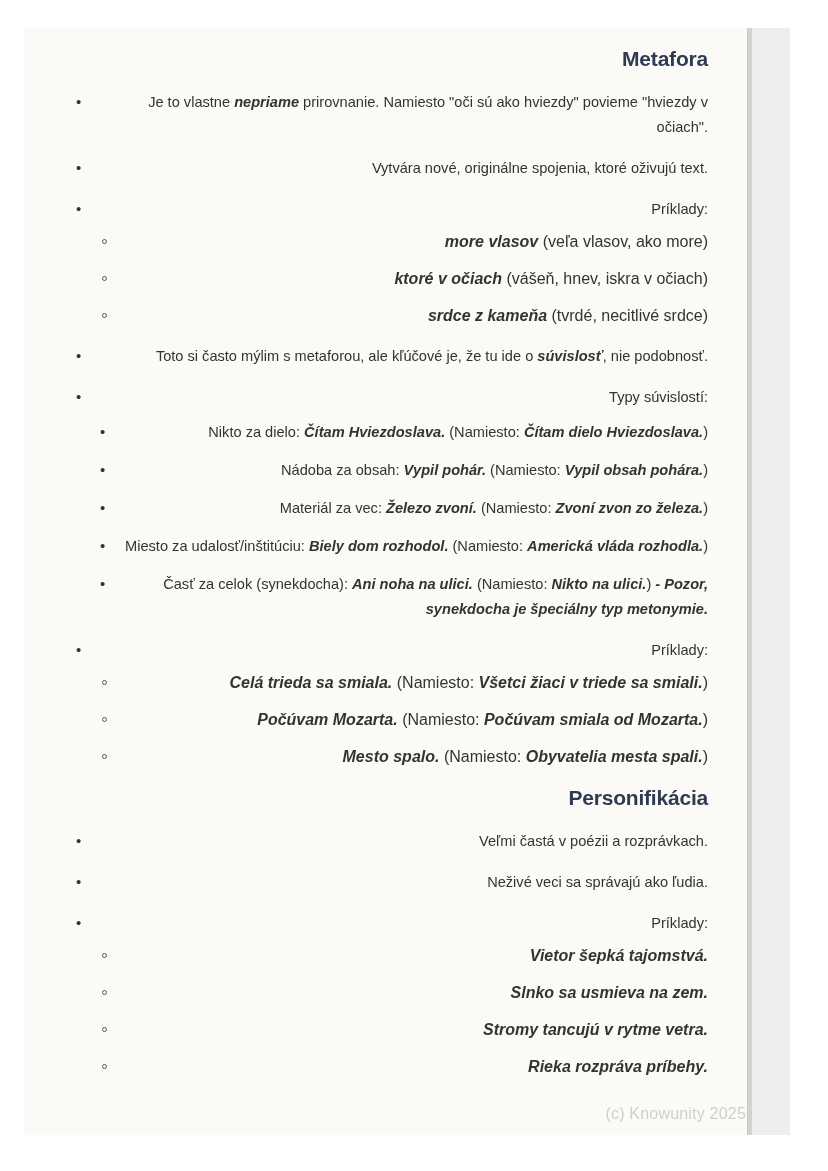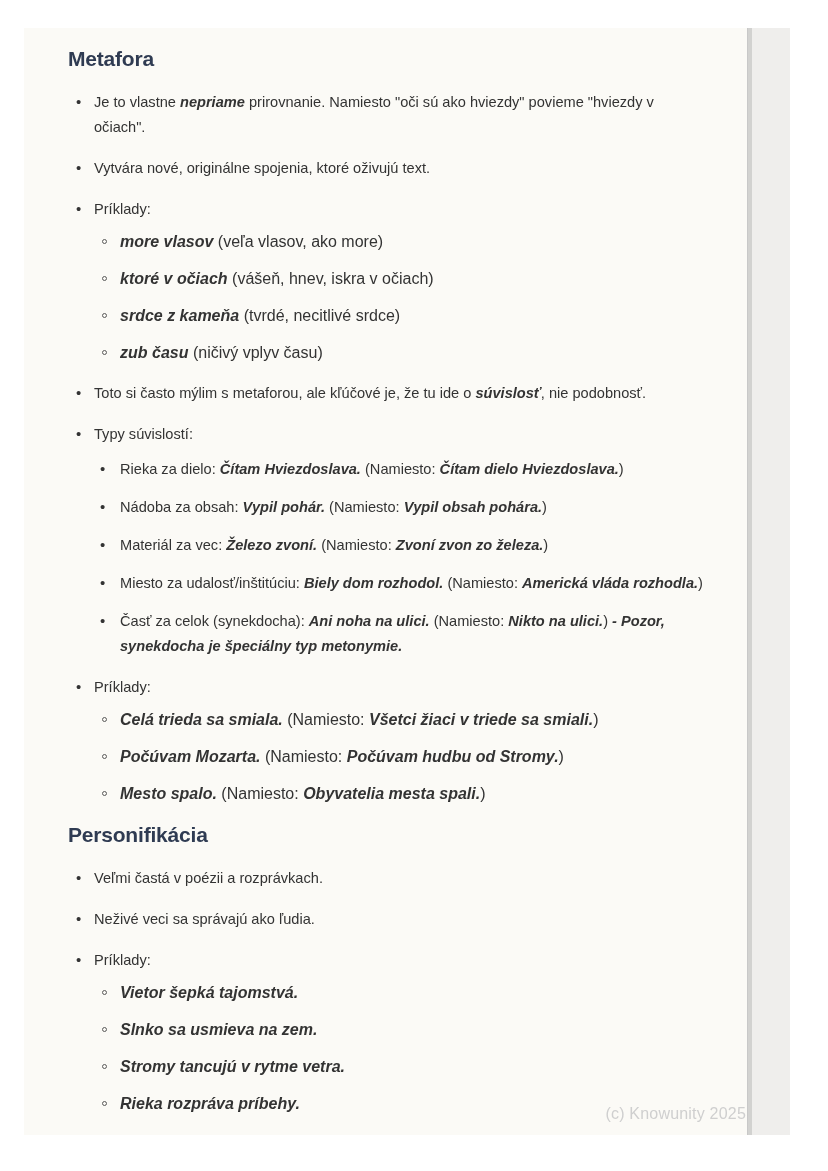--- a/index.html
+++ b/index.html
@@ -22,20 +22,21 @@
     background: #ffffff;
   }
   #page-card {
     position: absolute;
     left: 24px;
     top: 28px;
     width: 766px;
     height: 1107px;
     background: #fbfaf6;
     overflow: hidden;
+    text-align: right;
   }
   #page-inner {
     position: absolute;
     left: 0;
     top: 0;
     width: 724px;
     height: 1107px;
     padding: 0;
   }
 
@@ -172,37 +173,36 @@
       <div class="content" id="content-root">
           <div class="section">
             <h2 class="section-heading">Metafora</h2>
             <ul class="lvl1">
               <li><span>Je to vlastne <em>nepriame</em> prirovnanie. Namiesto "oči sú ako hviezdy" povieme "hviezdy v očiach".</span></li>
               <li><span>Vytvára nové, originálne spojenia, ktoré oživujú text.</span></li>
               <li><span><strong>Príklady:</strong></span><ul class="lvl2-circle">
                   <li><span><em>more vlasov</em> (veľa vlasov, ako more)</span></li>
                   <li><span><em>ktoré v očiach</em> (vášeň, hnev, iskra v očiach)</span></li>
                   <li><span><em>srdce z kameňa</em> (tvrdé, necitlivé srdce)</span></li>
-                  <li><span><em>zub času</em> (ničivý vplyv času)</span></li>
                 </ul></li>
             </ul>
           </div>
           <div class="section">
             <ul class="lvl1">
               <li><span>Toto si často mýlim s metaforou, ale kľúčové je, že tu ide o <em>súvislosť</em>, nie podobnosť.</span></li>
               <li><span>Typy súvislostí:</span><ul class="lvl2-disc">
-                  <li><span><strong>Rieka za dielo:</strong> <em>Čítam Hviezdoslava.</em> (Namiesto: <em>Čítam dielo Hviezdoslava.</em>)</span></li>
+                  <li><span><strong>Nikto za dielo:</strong> <em>Čítam Hviezdoslava.</em> (Namiesto: <em>Čítam dielo Hviezdoslava.</em>)</span></li>
                   <li><span><strong>Nádoba za obsah:</strong> <em>Vypil pohár.</em> (Namiesto: <em>Vypil obsah pohára.</em>)</span></li>
                   <li><span><strong>Materiál za vec:</strong> <em>Železo zvoní.</em> (Namiesto: <em>Zvoní zvon zo železa.</em>)</span></li>
                   <li><span><strong>Miesto za udalosť/inštitúciu:</strong> <em>Biely dom rozhodol.</em> (Namiesto: <em>Americká vláda rozhodla.</em>)</span></li>
                   <li><span><strong>Časť za celok (synekdocha):</strong> <em>Ani noha na ulici.</em> (Namiesto: <em>Nikto na ulici.</em>) <em>- Pozor, synekdocha je špeciálny typ metonymie.</em></span></li>
                 </ul></li>
               <li><span><strong>Príklady:</strong></span><ul class="lvl2-circle">
                   <li><span><em>Celá trieda sa smiala.</em> (Namiesto: <em>Všetci žiaci v triede sa smiali.</em>)</span></li>
-                  <li><span><em>Počúvam Mozarta.</em> (Namiesto: <em>Počúvam hudbu od Stromy.</em>)</span></li>
+                  <li><span><em>Počúvam Mozarta.</em> (Namiesto: <em>Počúvam smiala od Mozarta.</em>)</span></li>
                   <li><span><em>Mesto spalo.</em> (Namiesto: <em>Obyvatelia mesta spali.</em>)</span></li>
                 </ul></li>
             </ul>
           </div>
           <div class="section">
             <h2 class="section-heading">Personifikácia</h2>
             <ul class="lvl1">
               <li><span>Veľmi častá v poézii a rozprávkach.</span></li>
               <li><span>Neživé veci sa správajú ako ľudia.</span></li>
               <li><span><strong>Príklady:</strong></span><ul class="lvl2-circle">

